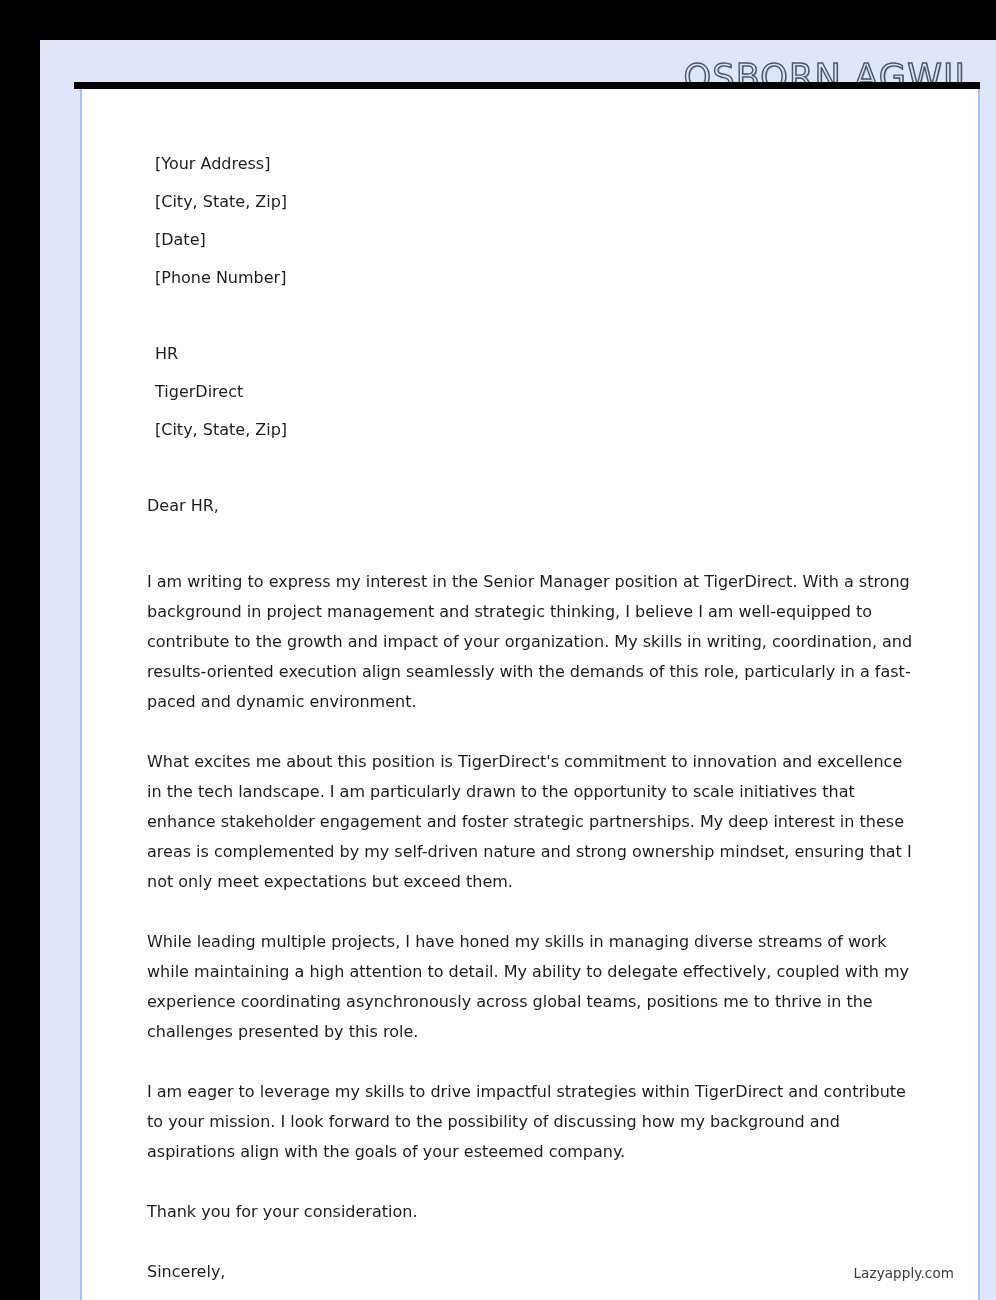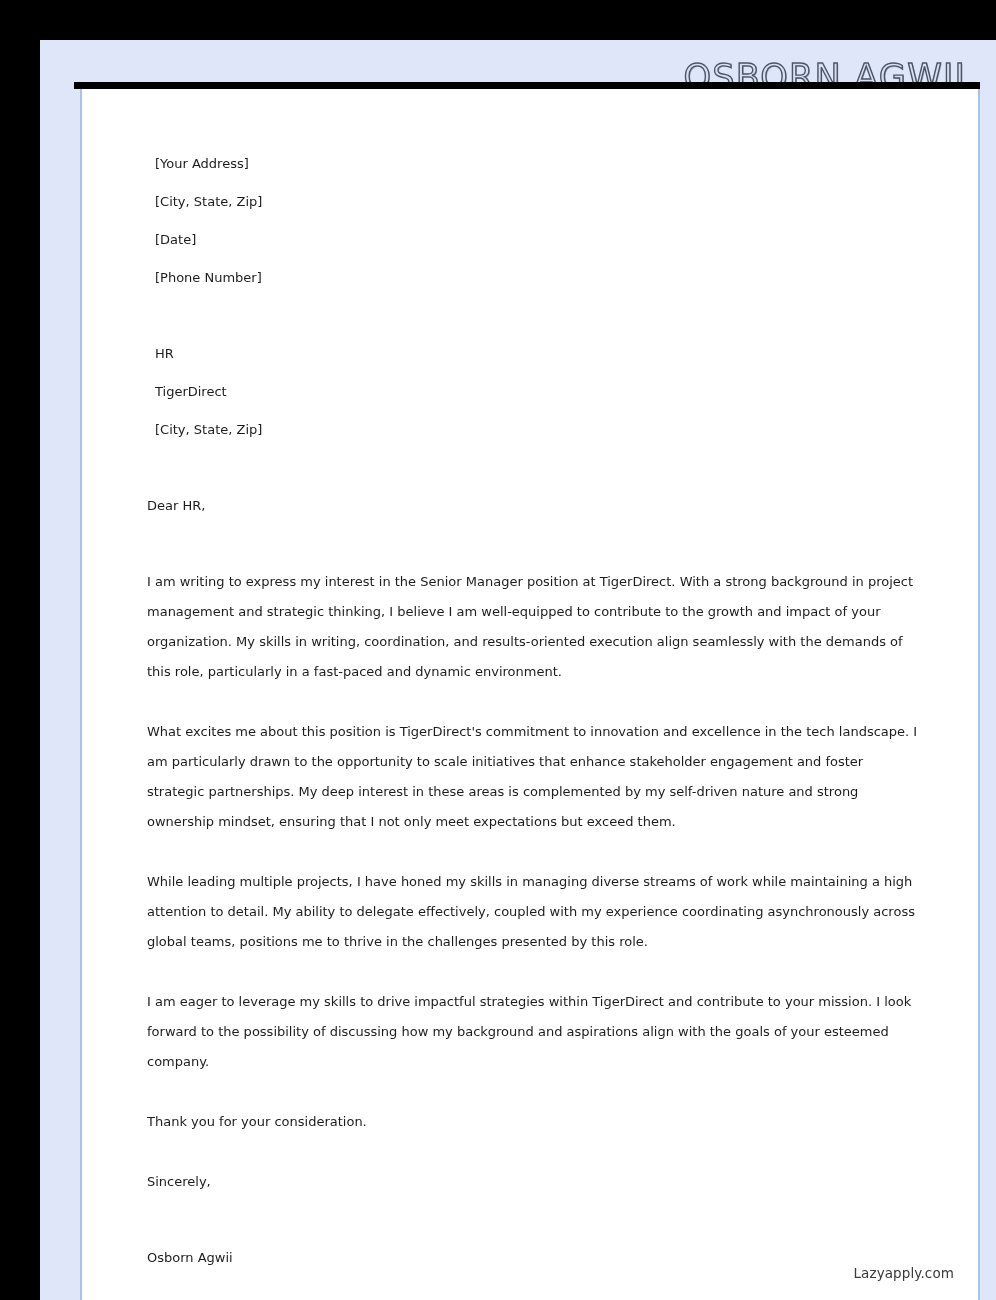--- a/index.html
+++ b/index.html
@@ -92,21 +92,21 @@
     color: #1d1d1d;
     font-weight: 400;
   }
 
   .addr-line,
   .salutation,
   .para,
   .closing-line,
   .sign-name {
     font-family: "DejaVu Sans", sans-serif;
-    font-size: 13px;
+    font-size: 16px;
     line-height: 30px;
     color: #1d1d1d;
     white-space: normal;
   }
 
   .block-gap { height: 30px; }
   .para { margin-bottom: 30px; }
   .para:last-child { margin-bottom: 0; }
 
   

